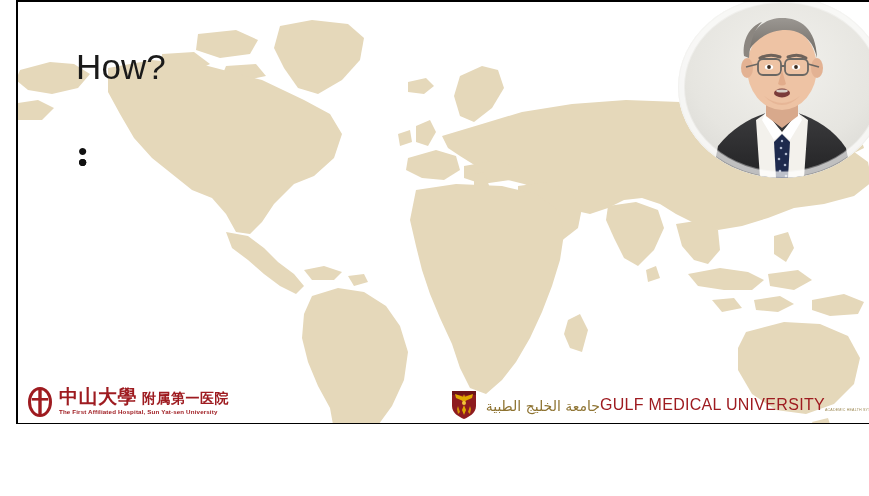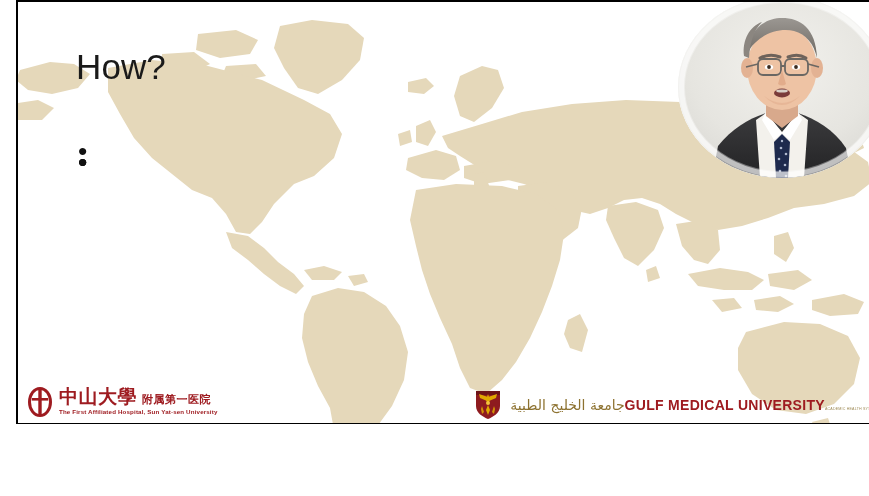--- a/index.html
+++ b/index.html
@@ -122,21 +122,21 @@
     color:#9e1b20;
   }
   #syu-cn-main{
     font-family:"DejaVu Sans","Liberation Sans",sans-serif;
     font-size:19px;
     font-weight:bold;
     letter-spacing:0.5px;
   }
   #syu-cn-sub{
     font-family:"DejaVu Sans","Liberation Sans",sans-serif;
-    font-size:11px;
+    font-size:14px;
     font-weight:bold;
     letter-spacing:0.5px;
   }
   #syu-en{
     margin-top:3px;
     font-size:6.2px;
     font-weight:bold;
     color:#9e1b20;
     letter-spacing:0.15px;
     white-space:nowrap;
@@ -157,22 +157,22 @@
   #gmu-ar{
     font-family:"DejaVu Sans","Liberation Sans",sans-serif;
     font-size:14px;
     color:#8d7230;
     direction:rtl;
     letter-spacing:1px;
     white-space:nowrap;
   }
   #gmu-en{
     margin-top:2px;
-    font-size:14px;
-    font-weight:bold;
+    font-size:16px;
+    font-weight:normal;
     color:#9e1b20;
     letter-spacing:0.3px;
     white-space:nowrap;
   }
   #gmu-tag{
     margin-top:1px;
     font-size:3.6px;
     color:#9e8a55;
     letter-spacing:0.2px;
     white-space:nowrap;

